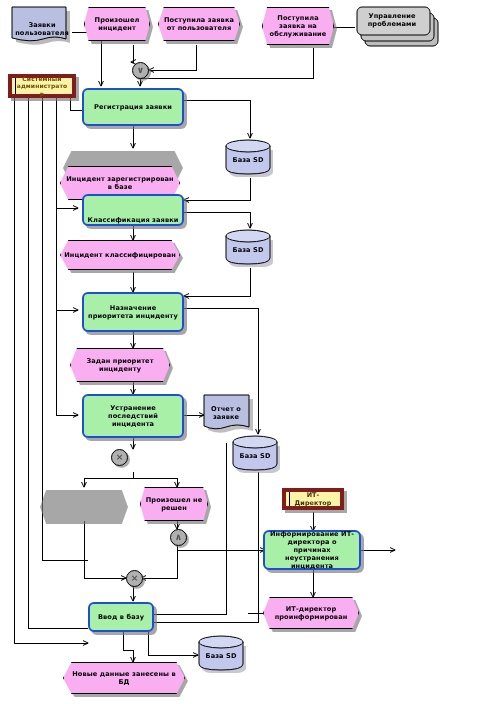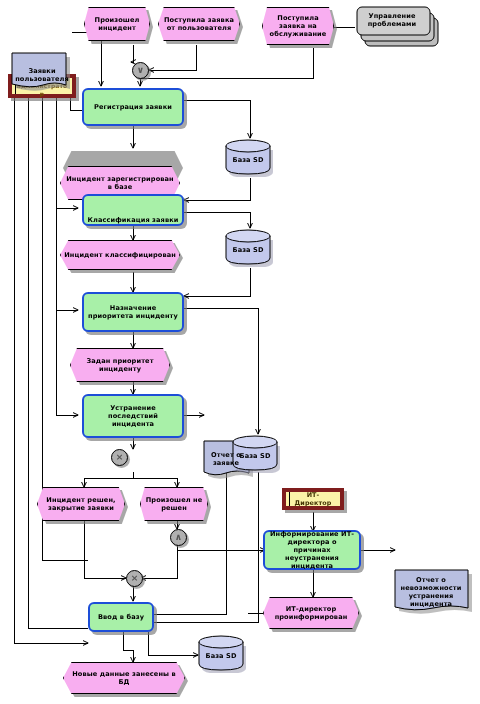--- a/index.html
+++ b/index.html
@@ -35,21 +35,21 @@
   
   .org{
     background:#fbf3a8;border:4px solid #7f1d1d;
     box-shadow:3px 3px 0 rgba(120,120,120,.65);
   }
   .org:before{
     content:"";position:absolute;left:3px;top:0;bottom:0;width:0;
     border-left:1px solid #000;
   }
   
-  .doc{background:transparent;margin-top:46px;}
+  .doc{background:transparent;}
   .doc .lbl{position:relative;z-index:2;}
   .doc svg.shape{position:absolute;left:0;top:0;width:100%;height:100%;z-index:1;}
   
   .db{background:transparent;}
   .db svg.shape{position:absolute;left:0;top:0;width:100%;height:100%;z-index:1;}
   .db .lbl{position:relative;z-index:2;}
   
   .stack{background:transparent;}
   .stack svg.shape{position:absolute;left:0;top:0;width:100%;height:100%;z-index:1;}
   .stack .lbl{position:relative;z-index:2;}
@@ -266,48 +266,38 @@
       <ellipse cx="23" cy="7" rx="22" ry="6" fill="#d2d7f2" stroke="#000"></ellipse>
     </svg>
     <span class="lbl" style="position:relative;top:2px;left:-3px;">База SD</span>
   </div>
 
   <div class="gate" style="left:111px;top:449px;">
     <span>×</span>
   </div>
 
   <div class="event-shadow" style="left:40px;top:490px;width:88px;height:34px;"></div>
-  <div class="node event" style="left:37px;top:487px;width:88px;height:34px;">
-    <span class="lbl">Инцидент решен, закрытие заявки</span>
-  </div>
 
   <div class="event-shadow" style="left:143px;top:490px;width:68px;height:34px;"></div>
   <div class="node event" style="left:140px;top:487px;width:68px;height:34px;">
     <span class="lbl">Произошел не решен</span>
   </div>
 
   <div class="gate" style="left:170px;top:529px;">
     <span>∧</span>
   </div>
 
   <div class="node org" style="left:282px;top:488px;width:62px;height:22px;">
     <span class="lbl" style="font-size:6.4px;color:#403000;">ИТ-Директор</span>
   </div>
 
   <div class="node func" style="left:263px;top:530px;width:98px;height:40px;">
     <span class="lbl">Информирование ИТ-директора о причинах неустранения инцидента</span>
   </div>
 
-  <div class="node doc" style="left:393px;top:522px;width:82px;height:56px;">
-    <svg class="shape" viewBox="0 0 82 56" preserveAspectRatio="none">
-      <path d="M6,6 L79,6 L79,44 Q62,40 44,44 Q26,48 6,43 Z" fill="#8a8a8a" opacity=".55"></path>
-      <path d="M2,2 L75,2 L75,40 Q58,36 40,40 Q22,44 2,39 Z" fill="#b8bfe0" stroke="#000"></path>
-    </svg>
-    <span class="lbl" style="position:relative;top:-4px;left:-3px;width:72px;">Отчет о невозможности устранения инцидента</span>
-  </div>
 
   <div class="event-shadow" style="left:266px;top:600px;width:96px;height:32px;"></div>
   <div class="node event" style="left:263px;top:597px;width:96px;height:32px;">
     <span class="lbl">ИТ-директор проинформирован</span>
   </div>
 
   <div class="gate" style="left:126px;top:570px;">
     <span>×</span>
   </div>
 

